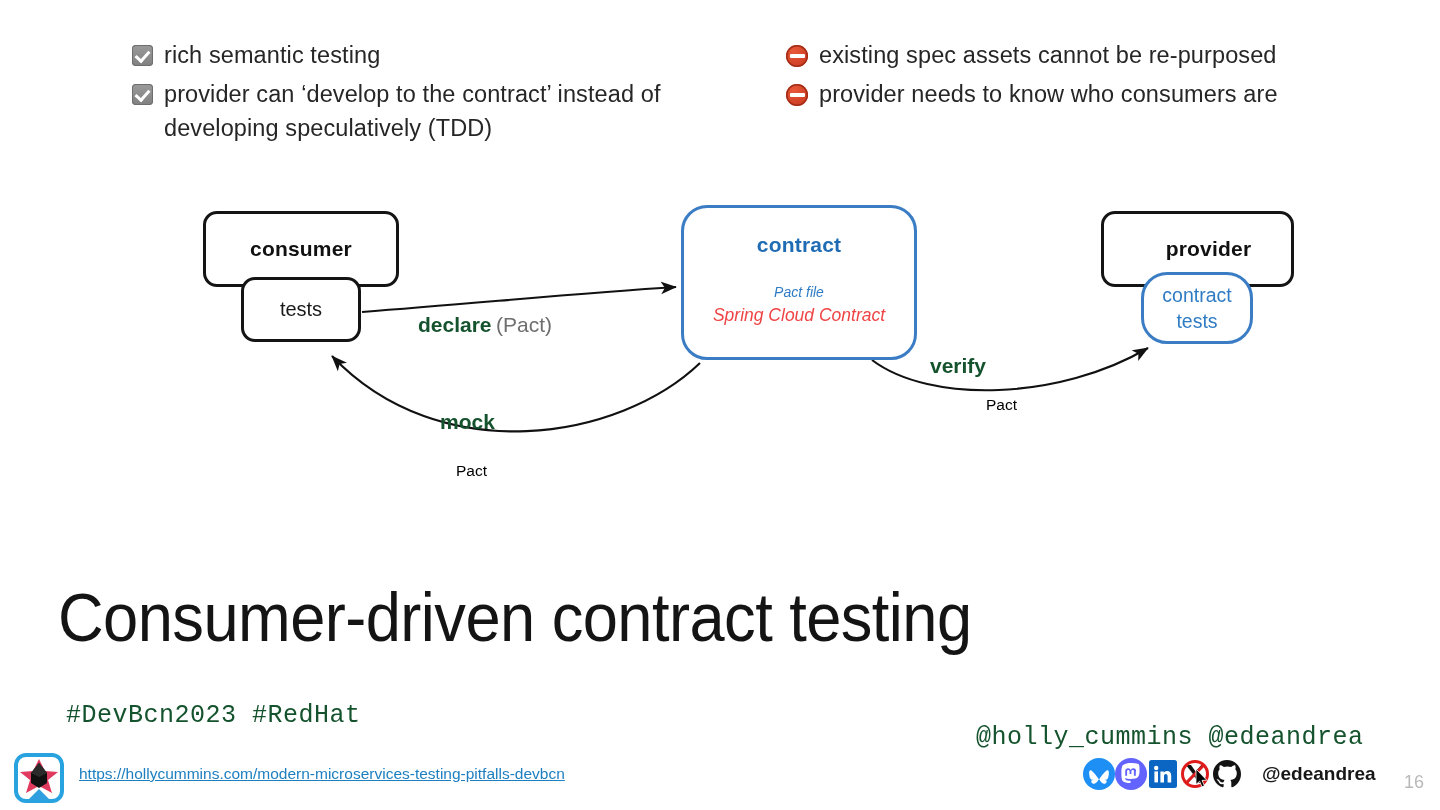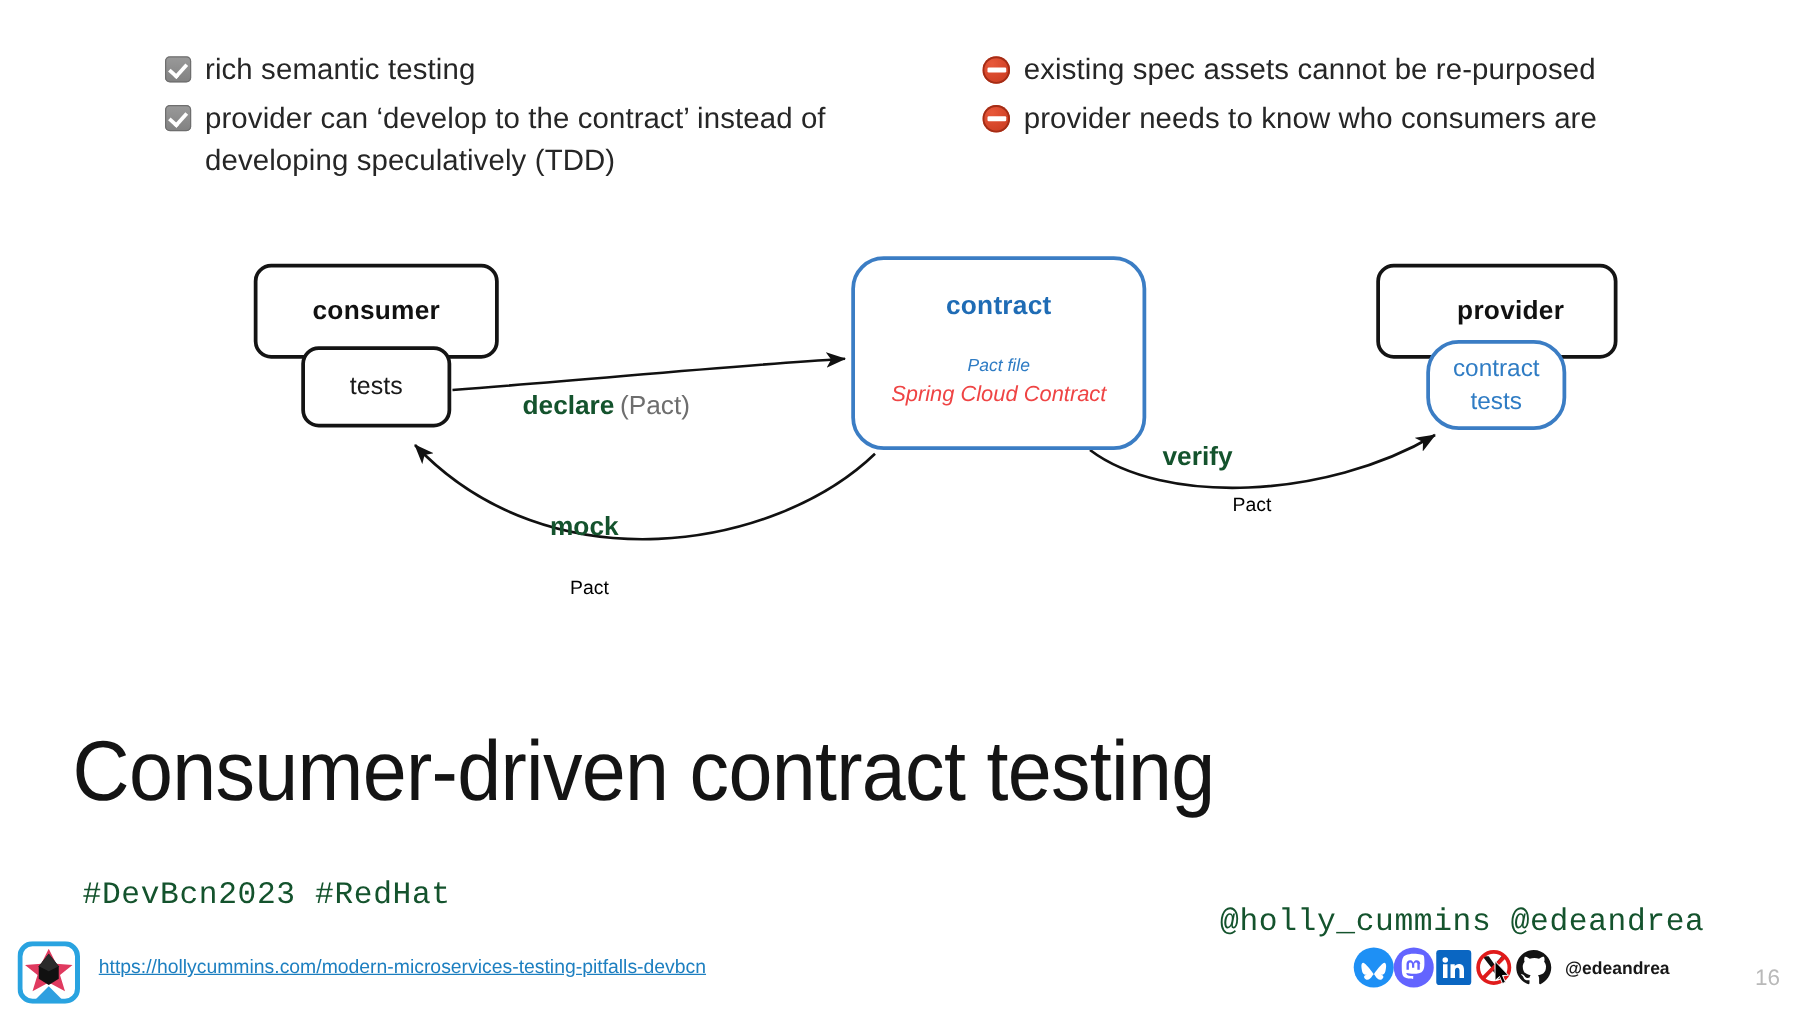--- a/index.html
+++ b/index.html
@@ -218,24 +218,24 @@
     display: flex;
     align-items: center;
   }
   .s-ico {
     width: 34px; height: 34px;
     margin-right: -2px;
     position: relative;
     flex: 0 0 34px;
   }
   #social-handle {
-    font-size: 14px;
+    font-size: 19px;
     font-weight: bold;
     color: #171717;
-    margin-left: 10px;
+    margin-left: 20px;
     white-space: nowrap;
     text-align: center;
   }
   #page-number {
     position: absolute;
     left: 1404px; top: 772px;
     font-size: 18px;
     color: #b9b9b9;
   }
 

